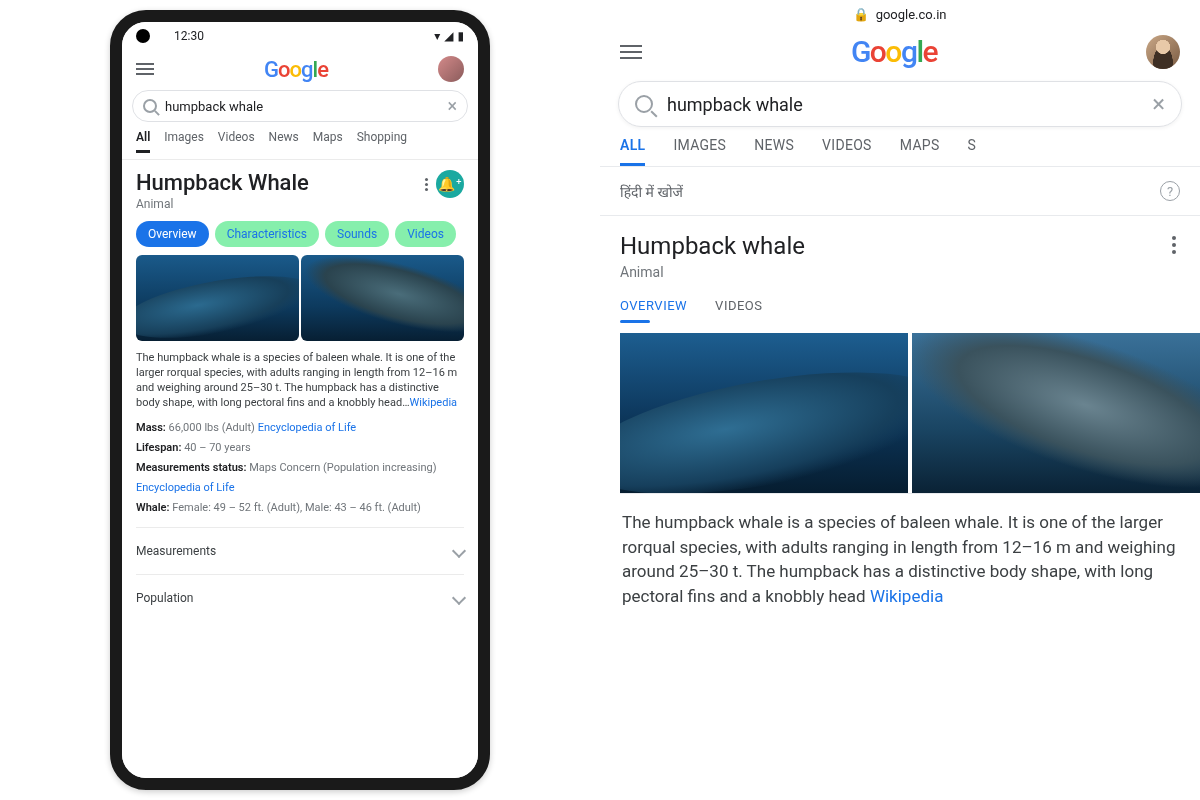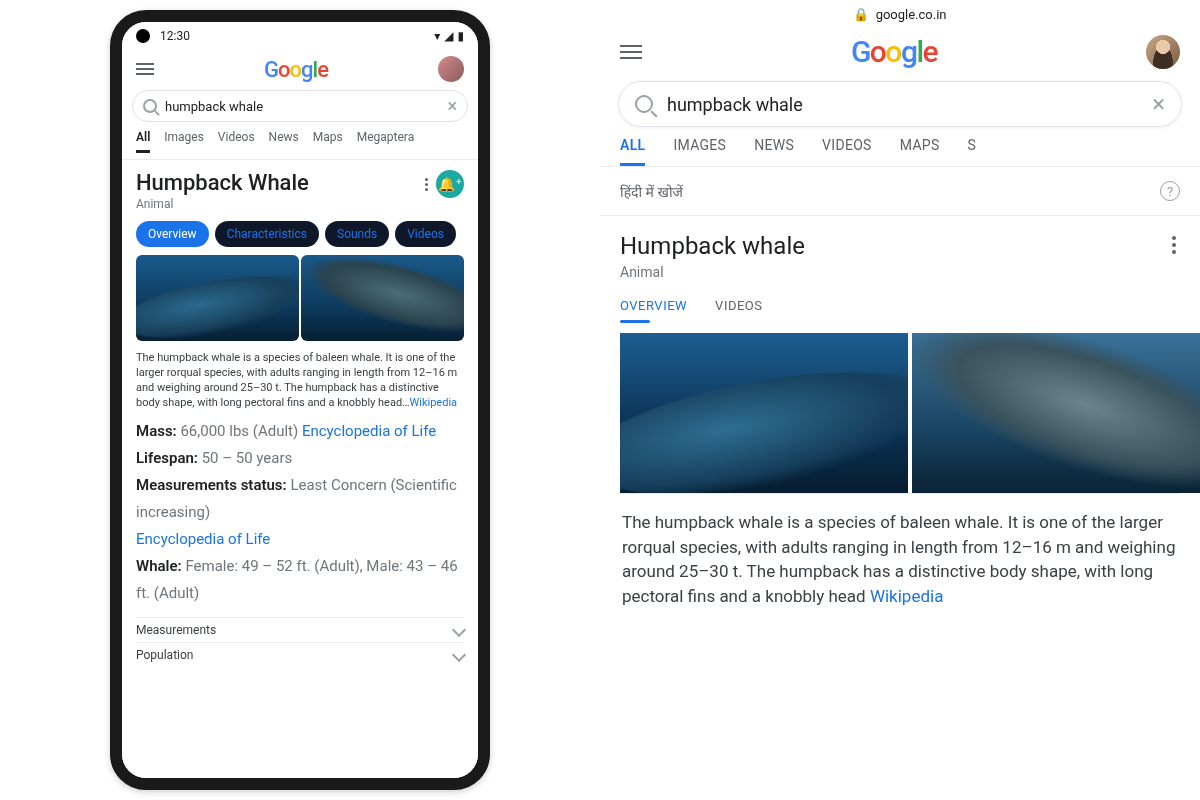--- a/index.html
+++ b/index.html
@@ -26,21 +26,21 @@
   .phone-screen { position:absolute; inset:0; background:#fff; overflow:hidden; display:flex; flex-direction:column; }
   .status-bar {
     height: 28px;
     display:flex;
     align-items:center;
     justify-content:space-between;
     padding: 0 14px;
     font-size: 12px;
     color:#202124;
   }
-  .status-bar .left-status { display:flex; align-items:center; gap:10px; }
+  .status-bar .left-status { display:flex; align-items:center; gap:24px; }
   .camera-hole { width:14px; height:14px; background:#000; border-radius:50%; }
   .status-bar .right-status { display:flex; align-items:center; gap:4px; }
   .p-header {
     display:flex; align-items:center; justify-content:space-between;
     padding: 6px 14px 4px;
   }
   .hamburger { width:18px; display:flex; flex-direction:column; gap:3px; cursor:pointer; }
   .hamburger span { height:2px; background:#5f6368; }
   .g-logo { font-weight:500; font-size:22px; letter-spacing:-1px; }
   .g-logo .gb{color:#4285F4}.g-logo .gr{color:#EA4335}.g-logo .gy{color:#FBBC05}.g-logo .gg{color:#34A853}
@@ -68,21 +68,21 @@
   .kp-header { display:flex; align-items:flex-start; justify-content:space-between; }
   .kp-title { font-size:22px; font-weight:500; color:#202124; }
   .kp-sub { font-size:12px; color:#70757a; margin-top:2px; }
   .kp-actions { display:flex; align-items:center; gap:8px; }
   .dots3 { display:flex; flex-direction:column; gap:2px; cursor:pointer; }
   .dots3 span{width:3px;height:3px;background:#5f6368;border-radius:50%;}
   .bell-btn { width:28px;height:28px;border-radius:50%;background:#1ba9a0;display:flex;align-items:center;justify-content:center;color:#fff;font-size:14px;cursor:pointer; }
   .pill-row { display:flex; gap:6px; margin:10px 0 8px; overflow:hidden; }
   .pill {
     padding:6px 12px; border-radius:16px; font-size:12px; white-space:nowrap; cursor:pointer;
-    background:#0f172a; color:#1a73e8;
+    background:#86efac; color:#1a73e8;
   }
   .pill.active { background:#1a73e8; color:#fff; }
   .img-row-sm { display:flex; gap:2px; margin-bottom:10px; }
   .whale-img-sm {
     height:86px; flex:1; border-radius:6px;
     background: linear-gradient(180deg,#1a5a8a 0%,#0d3a5e 60%,#071f33 100%);
     position:relative; overflow:hidden;
   }
   .whale-img-sm.a::after{
     content:""; position:absolute; width:120%; height:60%; left:-10%; bottom:10%;
@@ -91,27 +91,27 @@
     transform: rotate(-10deg);
   }
   .whale-img-sm.b::after{
     content:""; position:absolute; width:120%; height:70%; right:-20%; top:10%;
     background: radial-gradient(ellipse at 50% 50%, #4a6d7a 0%, #2a434e 55%, transparent 70%);
     border-radius:50%;
     transform: rotate(15deg);
   }
   .desc { font-size:11px; line-height:1.35; color:#3c4043; margin-bottom:8px; }
   .desc .src{ color:#1a73e8; cursor:pointer; }
-  .facts { font-size:15px; line-height:1.8; color:#3c4043; }
+  .facts { font-size:11px; line-height:1.8; color:#3c4043; }
   .facts .lbl{ color:#202124; font-weight:600; }
   .facts .mut{ color:#70757a; }
   .facts .lnk{ color:#1a73e8; cursor:pointer; }
   .expander {
     display:flex; justify-content:space-between; align-items:center;
-    padding:5px 0; border-top:1px solid #ebebeb; font-size:12px; color:#3c4043; cursor:pointer;
+    padding:16px 0; border-top:1px solid #ebebeb; font-size:12px; color:#3c4043; cursor:pointer;
   }
   .chev-down { width:10px;height:10px;border-right:2px solid #9aa0a6;border-bottom:2px solid #9aa0a6;transform:rotate(45deg);}
 
   
   .right-pane { width:600px; height:800px; display:flex; flex-direction:column; overflow:hidden; }
   .addr-bar { height:28px; display:flex; align-items:center; justify-content:center; font-size:13px; color:#202124; gap:6px;}
   .r-header {
     display:flex; align-items:center; justify-content:space-between;
     padding: 6px 20px;
   }
@@ -215,21 +215,21 @@
         <div class="q">humpback whale</div>
         <div class="clear-x">×</div>
       </div>
 
       <div class="p-tabs">
         <div class="tab active">All</div>
         <div class="tab">Images</div>
         <div class="tab">Videos</div>
         <div class="tab">News</div>
         <div class="tab">Maps</div>
-        <div class="tab">Megaptera</div>
+        <div class="tab">Shopping</div>
       </div>
 
       <div class="p-body">
         <div class="kp-header">
           <div>
             <div class="kp-title">Humpback Whale</div>
             <div class="kp-sub">Animal</div>
           </div>
           <div class="kp-actions">
             <div class="dots3">
@@ -252,22 +252,22 @@
           <div class="whale-img-sm a"></div>
           <div class="whale-img-sm b"></div>
         </div>
 
         <div class="desc">
           <span>The humpback whale is a species of baleen whale. It is one of the larger rorqual species, with adults ranging in length from 12–16 m and weighing around 25–30 t. The humpback has a distinctive body shape, with long pectoral fins and a knobbly head…</span><span class="src">Wikipedia</span>
         </div>
 
         <div class="facts">
           <div><span class="lbl">Mass:</span> <span class="mut">66,000 lbs (Adult)</span> <span class="lnk">Encyclopedia of Life</span></div>
-          <div><span class="lbl">Lifespan:</span> <span class="mut">50 – 50 years</span></div>
-          <div><span class="lbl">Measurements status:</span> <span class="mut">Least Concern (Scientific increasing)</span><br><span class="lnk">Encyclopedia of Life</span></div>
+          <div><span class="lbl">Lifespan:</span> <span class="mut">40 – 70 years</span></div>
+          <div><span class="lbl">Measurements status:</span> <span class="mut">Maps Concern (Population increasing)</span><br><span class="lnk">Encyclopedia of Life</span></div>
           <div><span class="lbl">Whale:</span> <span class="mut">Female: 49 – 52 ft. (Adult), Male: 43 – 46 ft. (Adult)</span></div>
         </div>
 
         <div style="height:10px"></div>
         <div class="expander">
           <span>Measurements</span>
           <div class="chev-down"></div>
         </div>
         <div class="expander">
           <span>Population</span>

